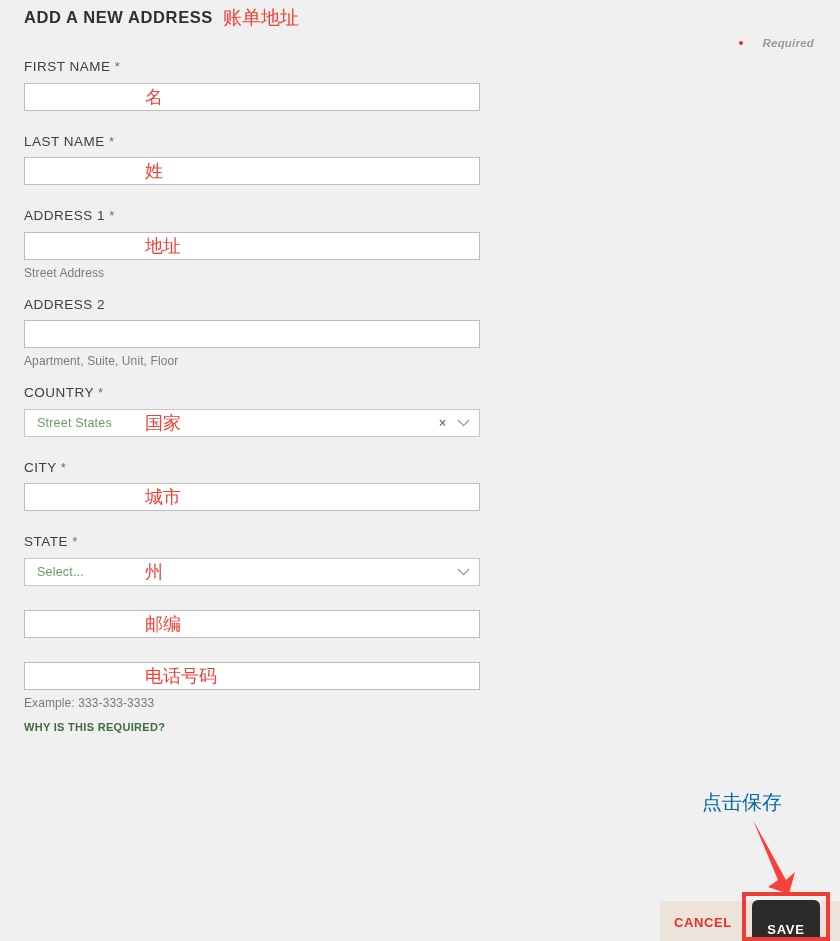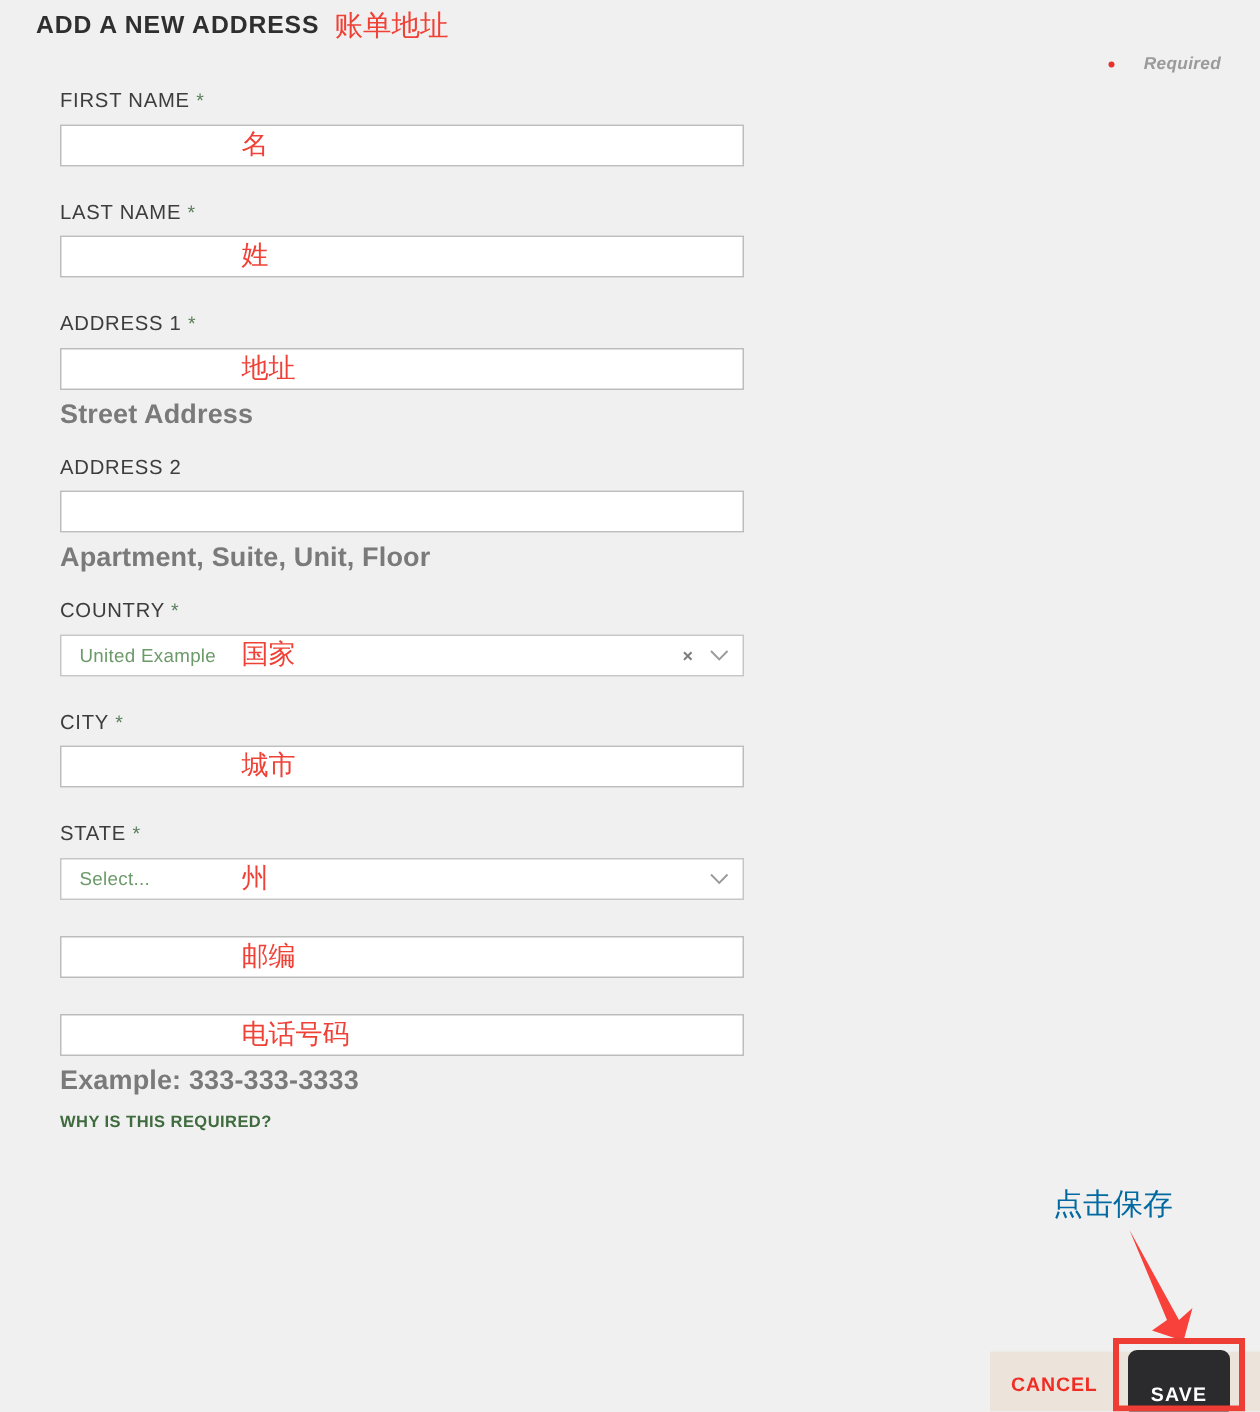--- a/index.html
+++ b/index.html
@@ -60,21 +60,21 @@
     width: 4px;
     height: 4px;
     border-radius: 50%;
     background: #e8312a;
     display: inline-block;
   }
 
   
   .form-area {
     position: absolute;
-    left: 40px;
+    left: 24px;
     top: 60px;
     width: 456px;
   }
   .field-group { position: relative; }
 
   .field-label {
     font-size: 13.5px;
     letter-spacing: 0.5px;
     color: #3d3d3d;
     text-transform: uppercase;
@@ -136,26 +136,25 @@
     font-weight: bold;
   }
   .icon-chevron {
     width: 13px;
     height: 8px;
     display: inline-block;
   }
   .icon-chevron svg { display: block; }
 
   .field-hint {
-    font-size: 18px;
+    font-size: 12px;
     color: #7a7a7a;
     letter-spacing: 0.1px;
     margin-top: 6px;
     white-space: nowrap;
-    font-weight: bold;
   }
 
   .help-link {
     display: inline-block;
     margin-top: 11px;
     font-size: 11px;
     font-weight: bold;
     color: #3f6b3e;
     letter-spacing: 0.3px;
     text-transform: uppercase;
@@ -307,21 +306,21 @@
   </div>
 
   <div class="sp-18"></div>
 
   <div class="field-group">
     <div class="field-label">
       <span>COUNTRY</span>
       <span class="req-star">*</span>
     </div>
     <div class="input-box select-box">
-      <span class="select-value">United Example</span>
+      <span class="select-value">Street States</span>
       <span class="input-inline-cn">国家</span>
       <span class="select-icons">
         <span class="icon-clear">×</span>
         <span class="icon-chevron">
           <svg width="13" height="8" viewBox="0 0 13 8">
               <path d="M1 1 L6.5 6.6 L12 1" fill="none" stroke="#9a9a9a" stroke-width="1.3"></path>
             </svg>
         </span>
       </span>
     </div>

